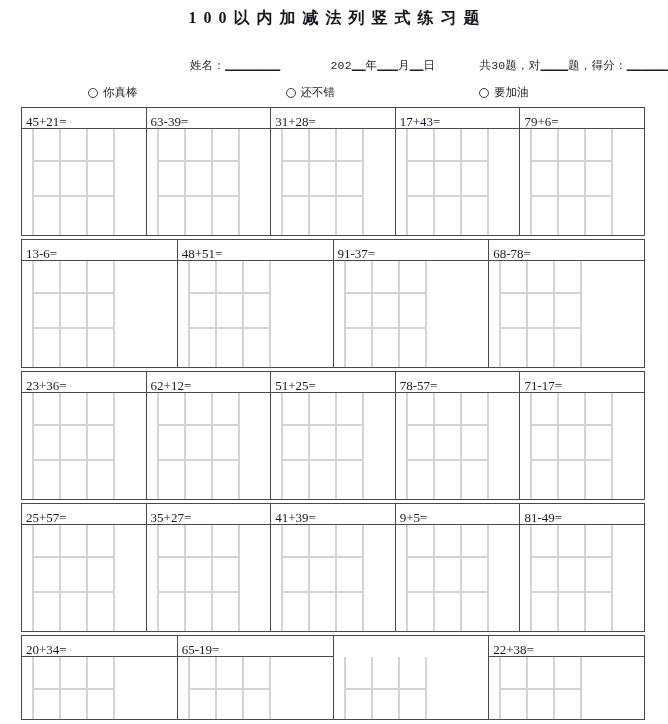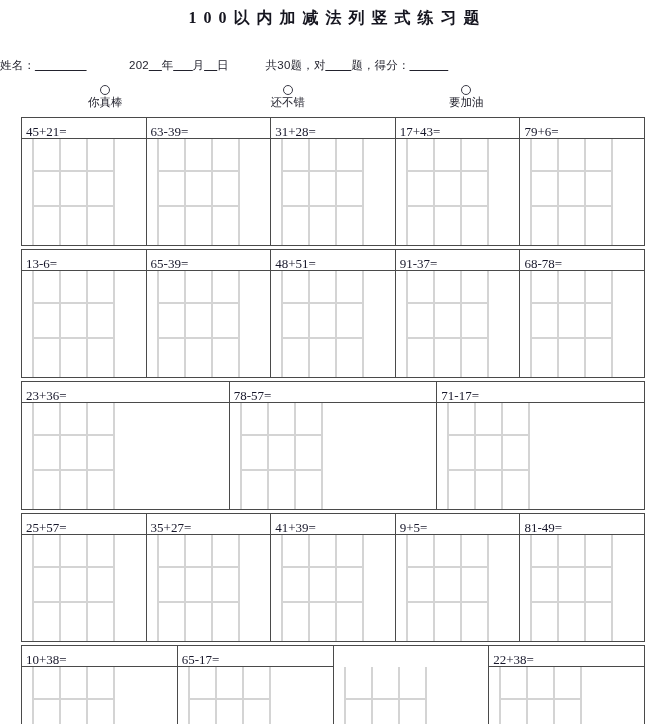--- a/index.html
+++ b/index.html
@@ -35,43 +35,44 @@
     color: #15151f;
     white-space: nowrap;
     font-family: "Liberation Serif", "DejaVu Serif", serif;
   }
 
   
   .info-line {
     margin-top: 29px;
     font-size: 11.5px;
     color: #23232e;
-    text-align: left;
+    text-align: right;
     white-space: nowrap;
     letter-spacing: 0.2px;
+    font-family: Liberation Mono, monospace;
   }
   .info-seg { display: inline-block; vertical-align: baseline; }
   .gap-a { display: inline-block; width: 36px; }
   .gap-b { display: inline-block; width: 30px; }
   .ul { text-decoration: underline; letter-spacing: 0px; }
 
   
   .rating-row {
     margin-top: 12px;
     font-size: 11.5px;
     color: #23232e;
     display: flex;
     white-space: nowrap;
     padding-left: 88px;
     padding-right: 58px;
   }
   .rating-item {
     display: flex;
     align-items: center;
-    flex-direction: column;
+    gap: 5px;
   }
   .rate-spacer-1 { width: 148px; }
   .rate-spacer-2 { width: 144px; }
   .circle-icon {
     display: inline-block;
     width: 8px;
     height: 8px;
     border: 1px solid #3a3a46;
     border-radius: 50%;
     background: transparent;
@@ -268,33 +269,20 @@
               <div class="vline v0"></div>
               <div class="vline v1"></div>
               <div class="vline v2"></div>
               <div class="vline v3"></div>
               <div class="hline h1"></div>
               <div class="hline h2"></div>
             </div>
           </div>
         </div>
         <div class="cell">
-          <div class="expr">65-39=</div>
-          <div class="grid-area">
-            <div class="grid">
-              <div class="vline v0"></div>
-              <div class="vline v1"></div>
-              <div class="vline v2"></div>
-              <div class="vline v3"></div>
-              <div class="hline h1"></div>
-              <div class="hline h2"></div>
-            </div>
-          </div>
-        </div>
-        <div class="cell">
           <div class="expr">48+51=</div>
           <div class="grid-area">
             <div class="grid">
               <div class="vline v0"></div>
               <div class="vline v1"></div>
               <div class="vline v2"></div>
               <div class="vline v3"></div>
               <div class="hline h1"></div>
               <div class="hline h2"></div>
             </div>
@@ -338,20 +326,46 @@
               <div class="vline v0"></div>
               <div class="vline v1"></div>
               <div class="vline v2"></div>
               <div class="vline v3"></div>
               <div class="hline h1"></div>
               <div class="hline h2"></div>
             </div>
           </div>
         </div>
         <div class="cell">
+          <div class="expr">62+12=</div>
+          <div class="grid-area">
+            <div class="grid">
+              <div class="vline v0"></div>
+              <div class="vline v1"></div>
+              <div class="vline v2"></div>
+              <div class="vline v3"></div>
+              <div class="hline h1"></div>
+              <div class="hline h2"></div>
+            </div>
+          </div>
+        </div>
+        <div class="cell">
+          <div class="expr">51+25=</div>
+          <div class="grid-area">
+            <div class="grid">
+              <div class="vline v0"></div>
+              <div class="vline v1"></div>
+              <div class="vline v2"></div>
+              <div class="vline v3"></div>
+              <div class="hline h1"></div>
+              <div class="hline h2"></div>
+            </div>
+          </div>
+        </div>
+        <div class="cell">
           <div class="expr">78-57=</div>
           <div class="grid-area">
             <div class="grid">
               <div class="vline v0"></div>
               <div class="vline v1"></div>
               <div class="vline v2"></div>
               <div class="vline v3"></div>
               <div class="hline h1"></div>
               <div class="hline h2"></div>
             </div>
@@ -439,34 +453,34 @@
               <div class="hline h2"></div>
             </div>
           </div>
         </div>
       </div>
     </div>
 
     <div class="row-block clipped">
       <div class="row-inner">
         <div class="cell">
-          <div class="expr">10+38=</div>
-          <div class="grid-area">
-            <div class="grid">
-              <div class="vline v0"></div>
-              <div class="vline v1"></div>
-              <div class="vline v2"></div>
-              <div class="vline v3"></div>
-              <div class="hline h1"></div>
-
-            </div>
-          </div>
-        </div>
-        <div class="cell">
-          <div class="expr">65-17=</div>
+          <div class="expr">20+34=</div>
+          <div class="grid-area">
+            <div class="grid">
+              <div class="vline v0"></div>
+              <div class="vline v1"></div>
+              <div class="vline v2"></div>
+              <div class="vline v3"></div>
+              <div class="hline h1"></div>
+
+            </div>
+          </div>
+        </div>
+        <div class="cell">
+          <div class="expr">65-19=</div>
           <div class="grid-area">
             <div class="grid">
               <div class="vline v0"></div>
               <div class="vline v1"></div>
               <div class="vline v2"></div>
               <div class="vline v3"></div>
               <div class="hline h1"></div>
 
             </div>
           </div>

